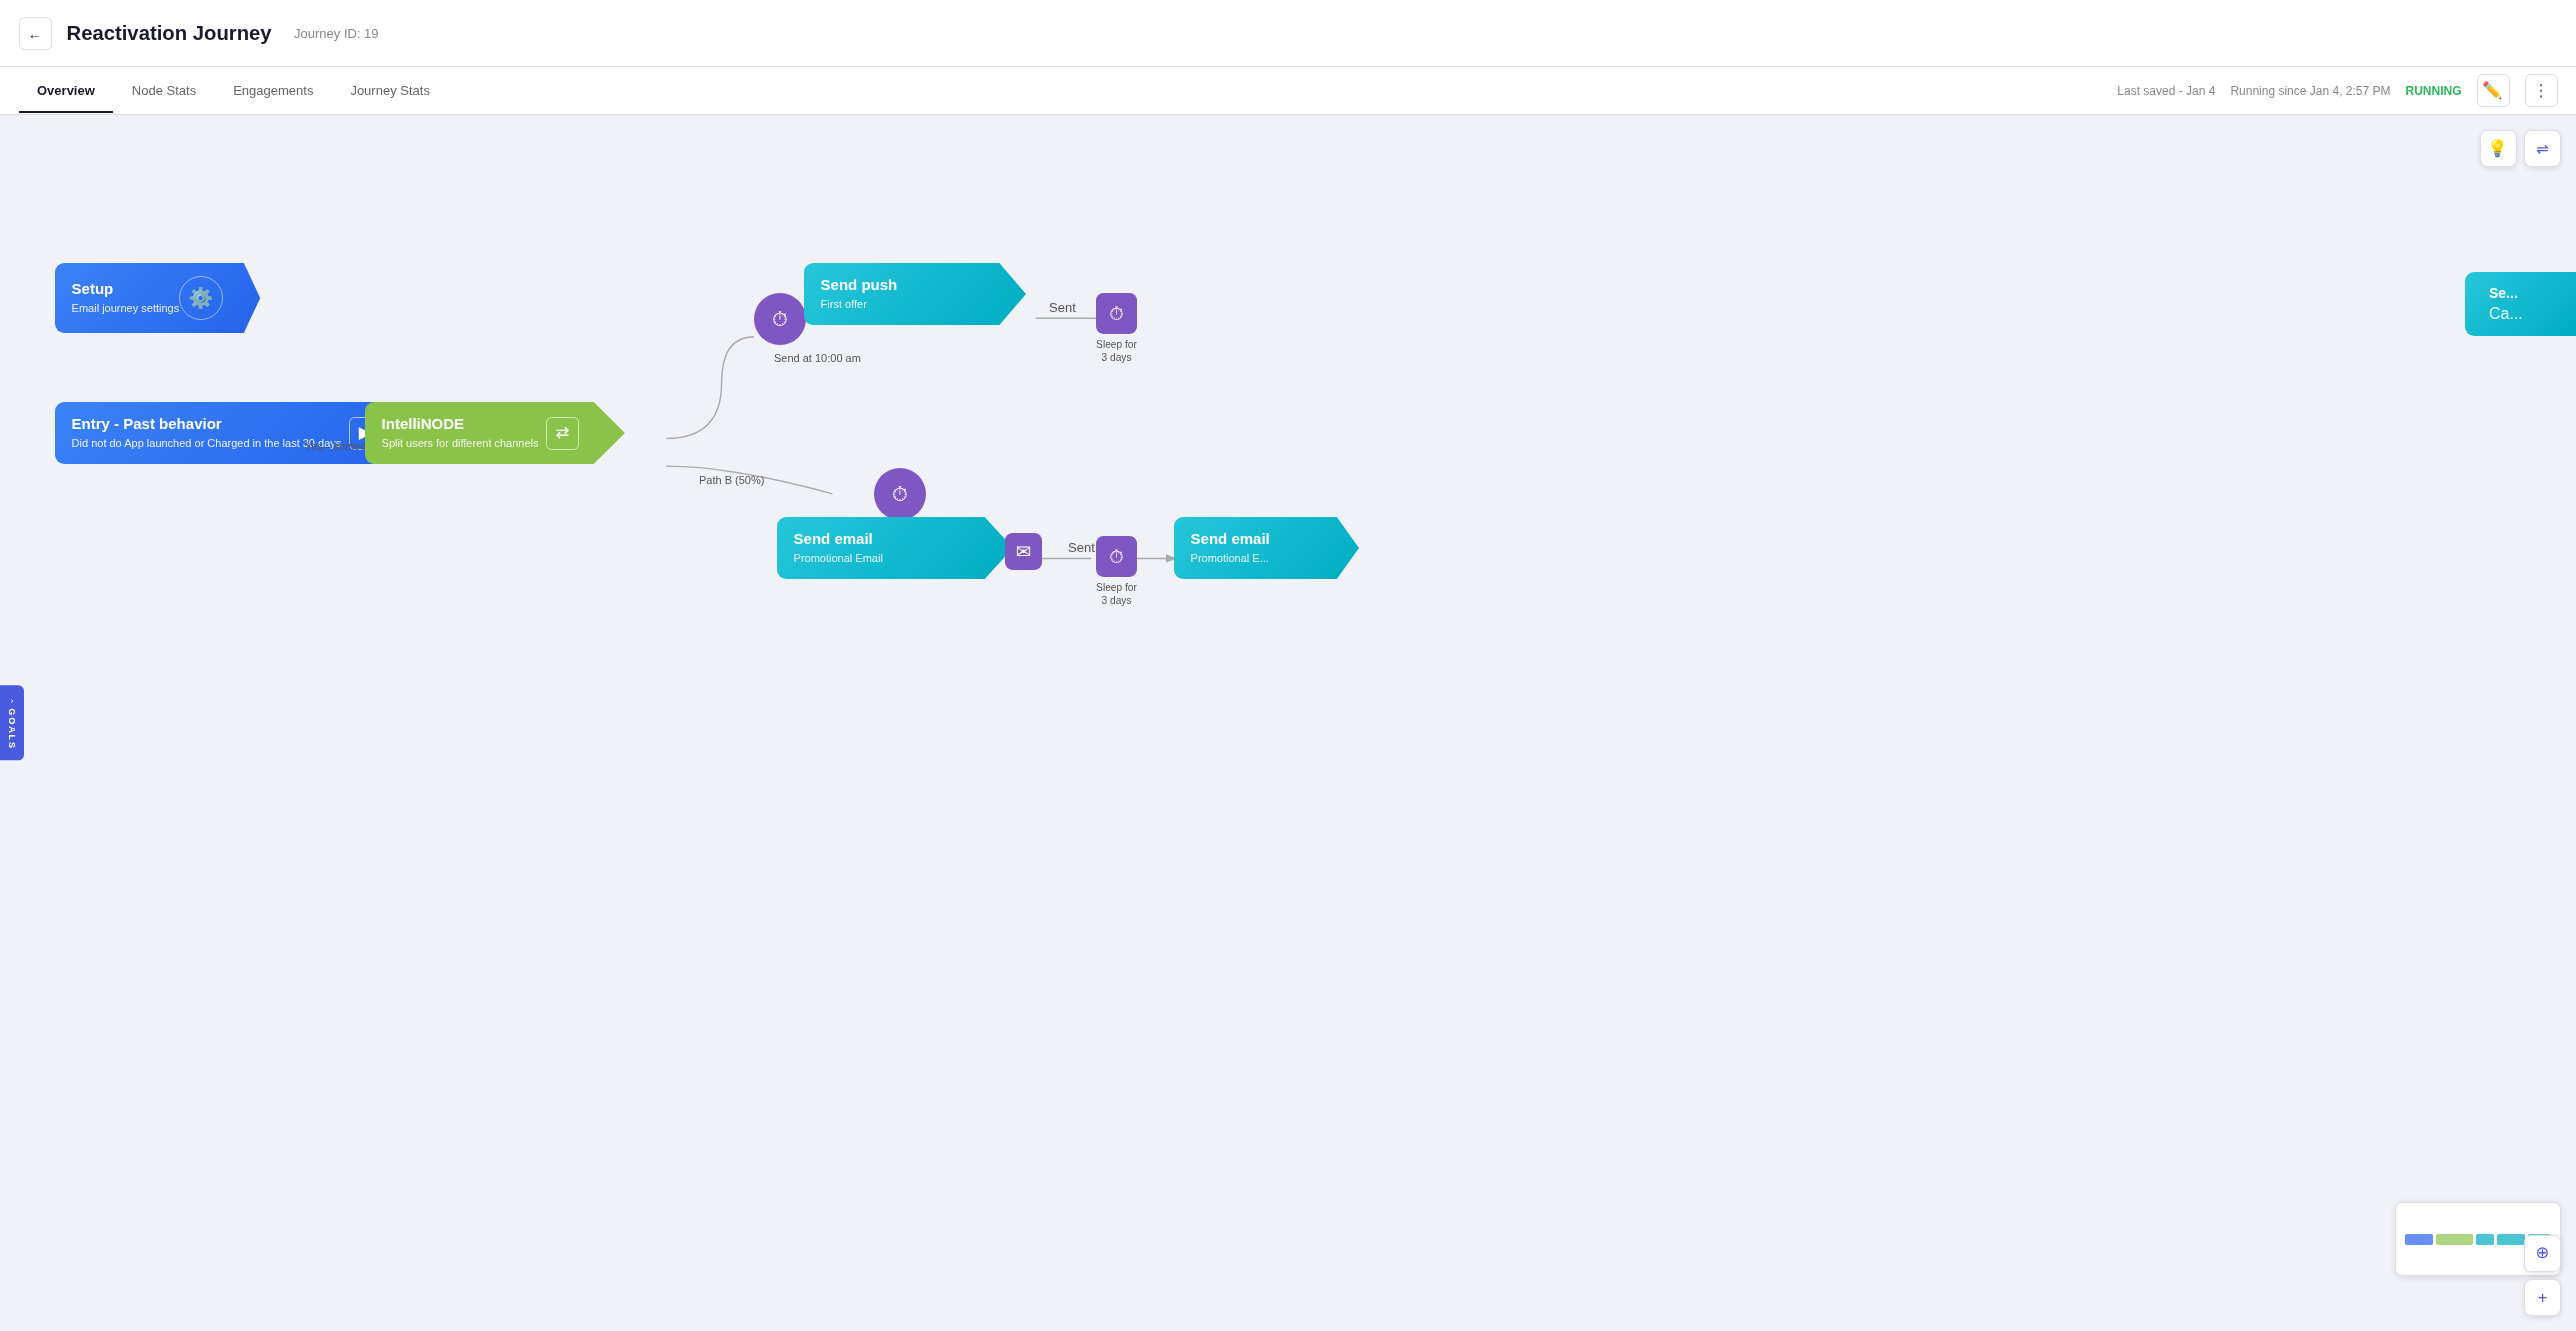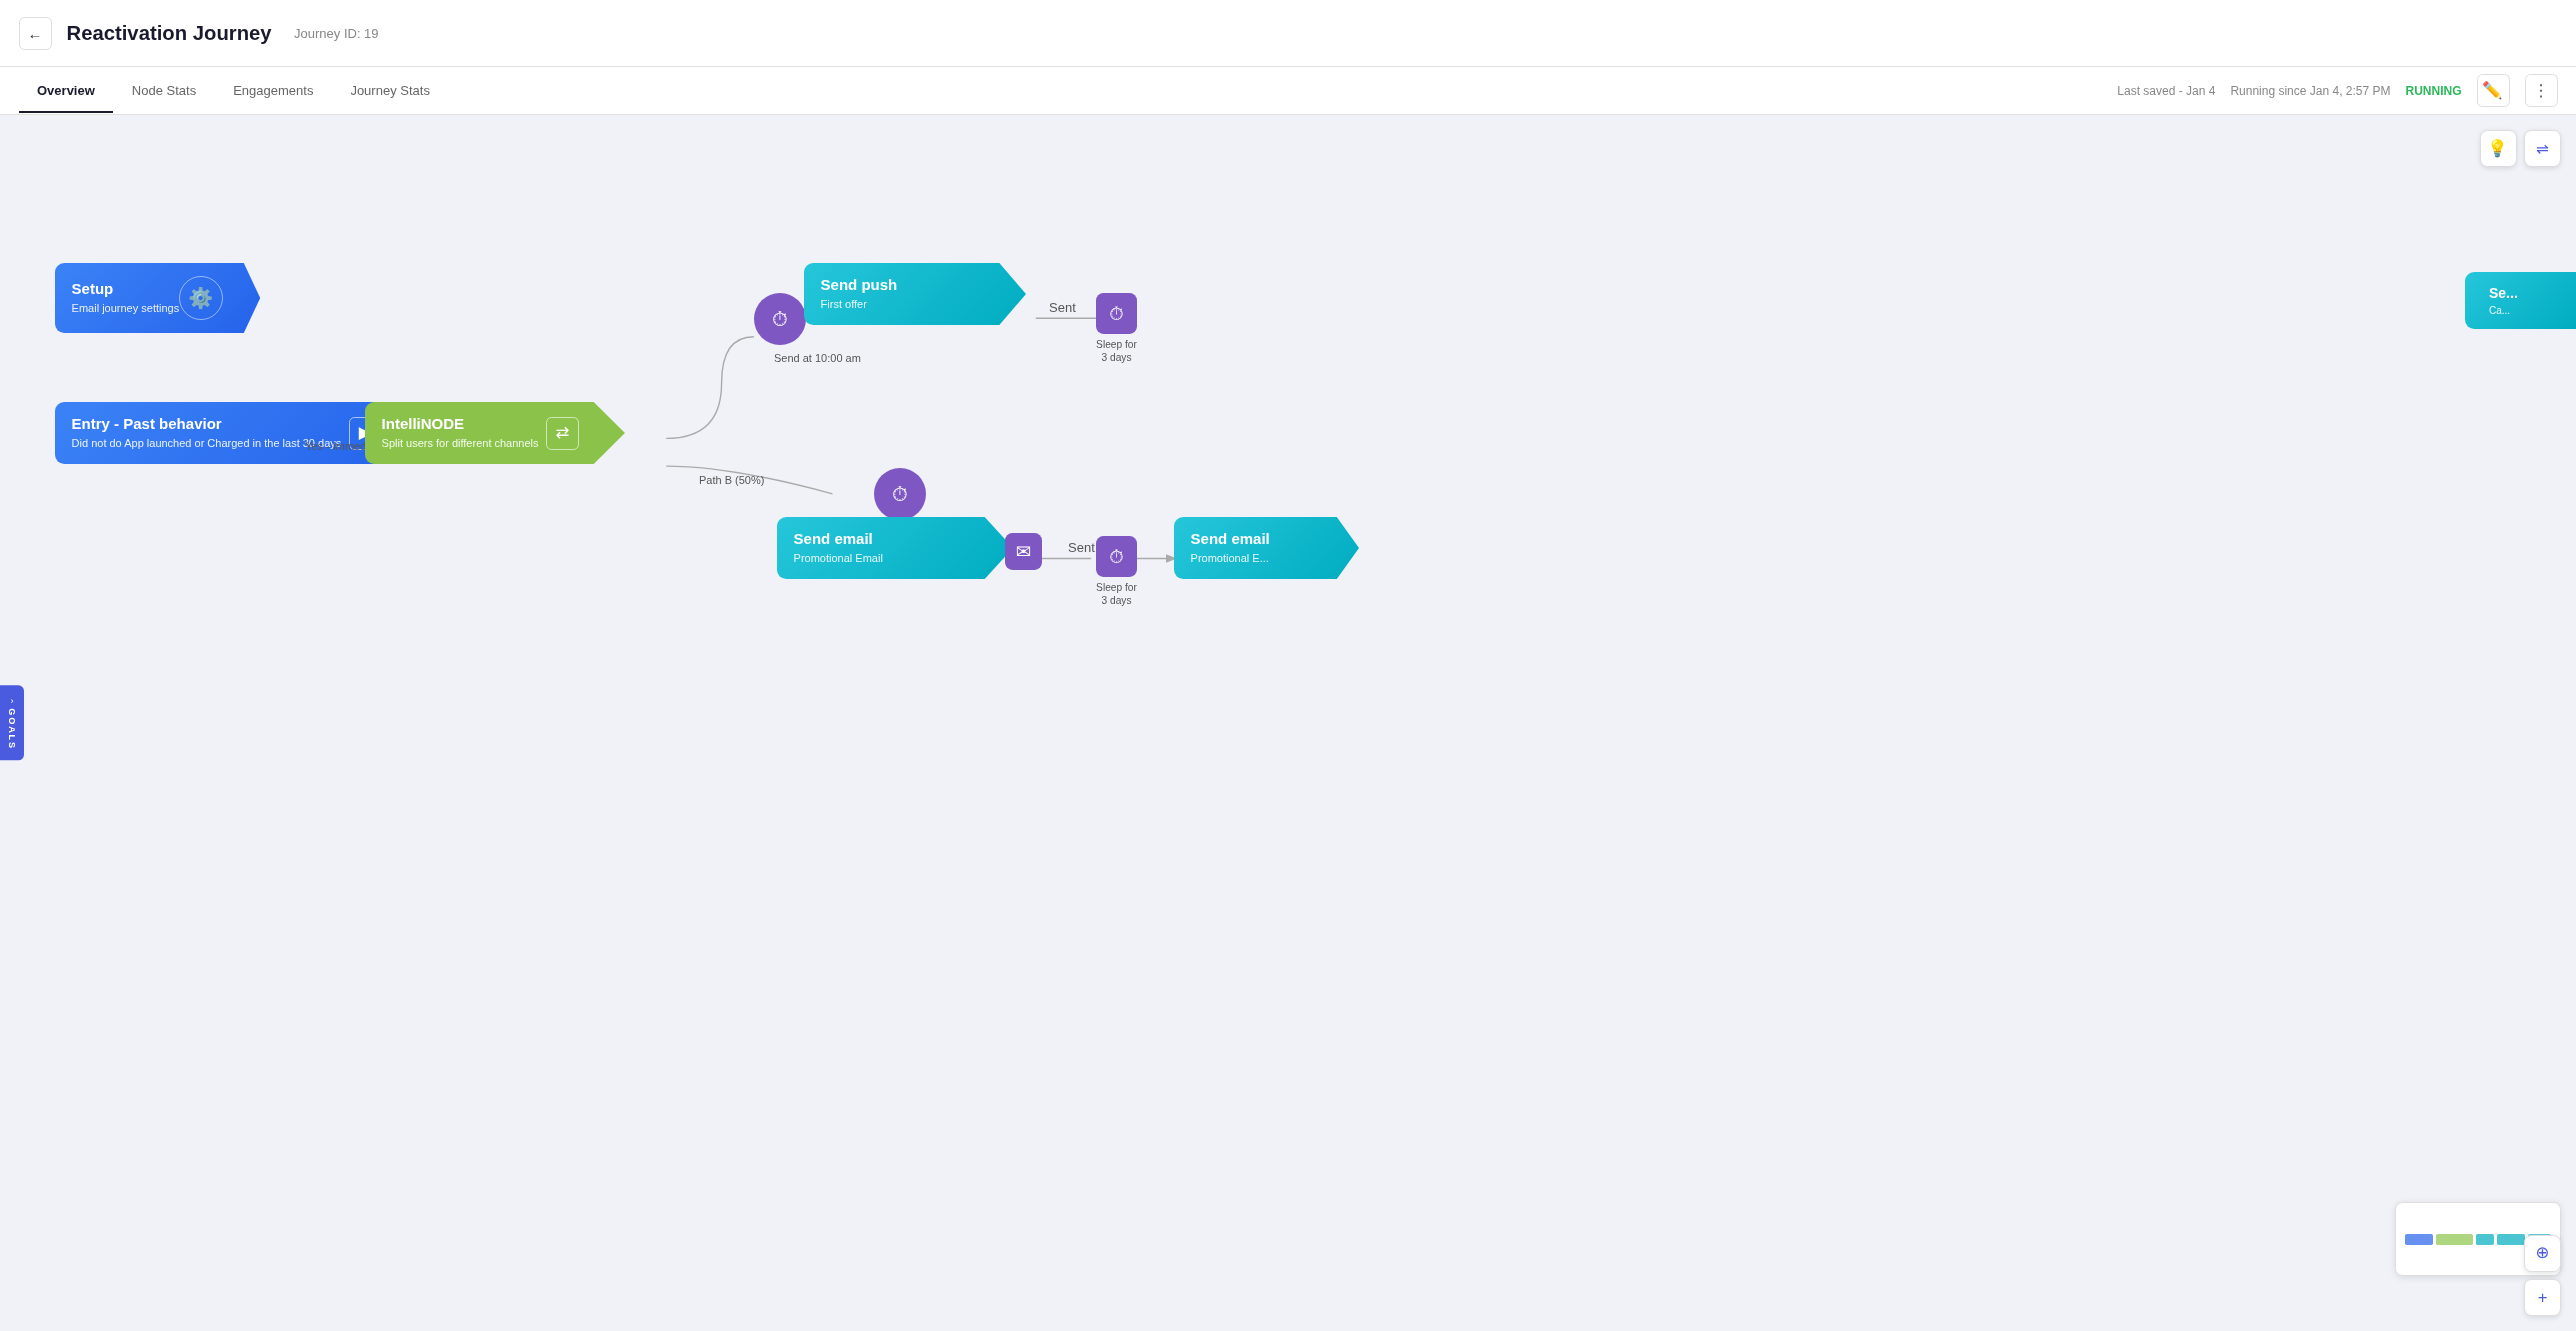--- a/index.html
+++ b/index.html
@@ -326,21 +326,21 @@
     .node-partial {
       position: absolute;
       background: linear-gradient(135deg, #26c6da, #00acc1);
       color: white;
       padding: 13px 24px;
       border-radius: 9.2px 0 0 9.2px;
       min-width: 111px;
       right: 0;
     }
     .node-partial-title { font-size: 14px; font-weight: 700; margin-bottom: 3.7px; }
-    .node-partial-sub { font-size: 10px; opacity: 0.9; }
+    .node-partial-sub { font-size: 16px; opacity: 0.9; }
   </style>
 </head>
 <body>
 
 <div class="header">
   <button class="back-btn">
     <span>←</span>
   </button>
   <span class="journey-title">Reactivation Journey</span>
   <span class="journey-id">Journey ID: 19</span>

